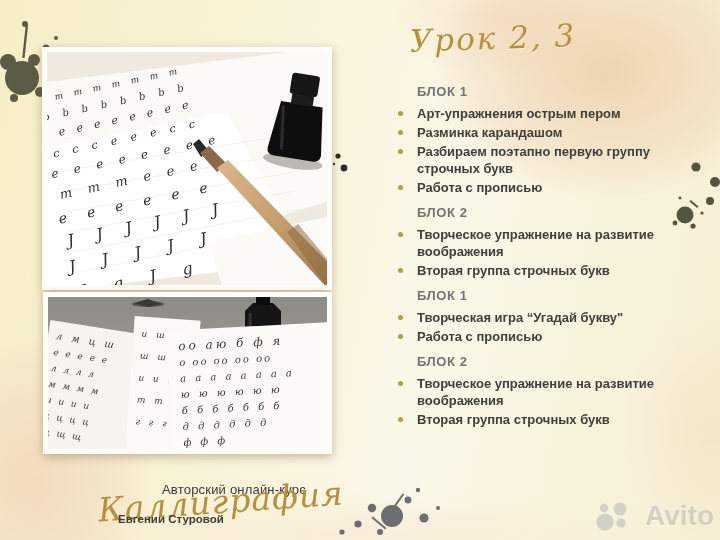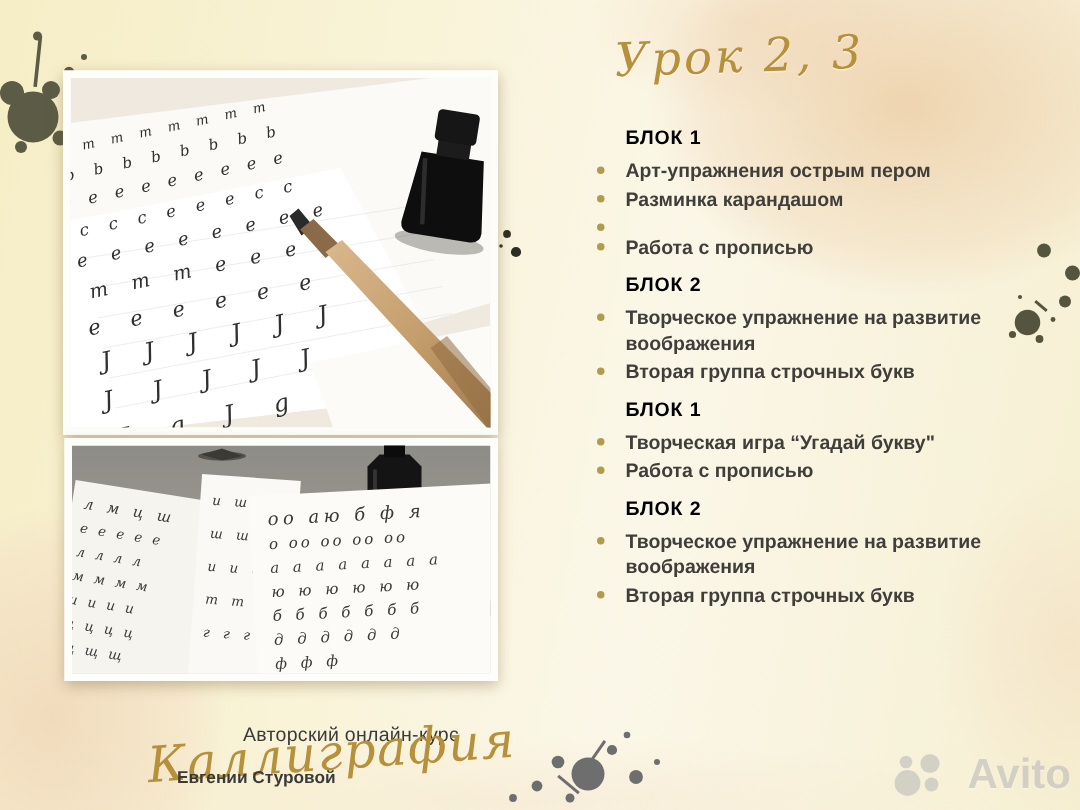--- a/index.html
+++ b/index.html
@@ -24,21 +24,21 @@
 
   .title{
     position:absolute;left:388px;top:20px;width:210px;text-align:center;
     font-family:"DejaVu Serif",serif;font-style:italic;font-size:31px;
     color:#b6903a;transform:rotate(-2deg);letter-spacing:2px;
     text-shadow:0 1px 0 rgba(255,255,255,.5);
   }
   .content{position:absolute;left:398px;top:84px;width:318px;color:#3f3e3a;}
   .content h2{
     font-size:13px;font-weight:700;letter-spacing:.6px;margin:0 0 6px 19px;
-    color:#000000;
+    color:#737373;
   }
   .content section{margin-top:9px;}
   .content section:first-of-type{margin-top:0;}
   .content ul{list-style:none;margin:0;padding:0;}
   .content li{display:flex;align-items:flex-start;margin-bottom:2px;}
   .dot{flex:0 0 5px;width:5px;height:5px;border-radius:50%;background:#b09c4a;margin:6px 14px 0 0;}
   .txt{font-size:13px;font-weight:600;line-height:17px;max-width:262px;}
 
   .footer-logo{position:absolute;left:100px;top:480px;width:250px;height:60px;}
   .footer-logo .tagline{position:absolute;left:62px;top:2px;font-size:13px;font-weight:400;color:#3a3a38;letter-spacing:.2px;white-space:nowrap;}
@@ -235,20 +235,21 @@
       <li>
           <span class="dot"></span>
           <span class="txt">Арт-упражнения острым пером</span>
         </li>
       <li>
           <span class="dot"></span>
           <span class="txt">Разминка карандашом</span>
         </li>
       <li>
           <span class="dot"></span>
+          <span class="txt">Разбираем поэтапно первую группу строчных букв</span>
         </li>
       <li>
           <span class="dot"></span>
           <span class="txt">Работа с прописью</span>
         </li>
     </ul>
   </section>
   <section>
     <h2>БЛОК 2</h2>
     <ul>

